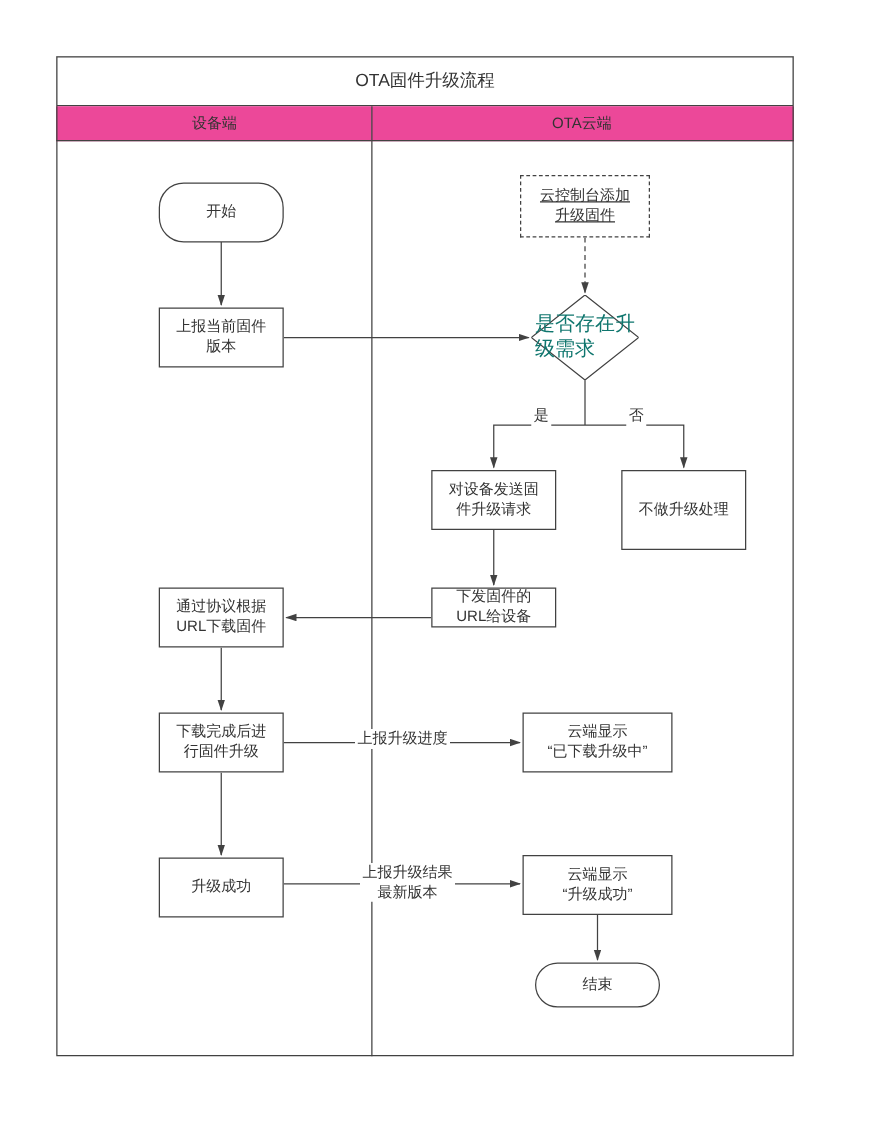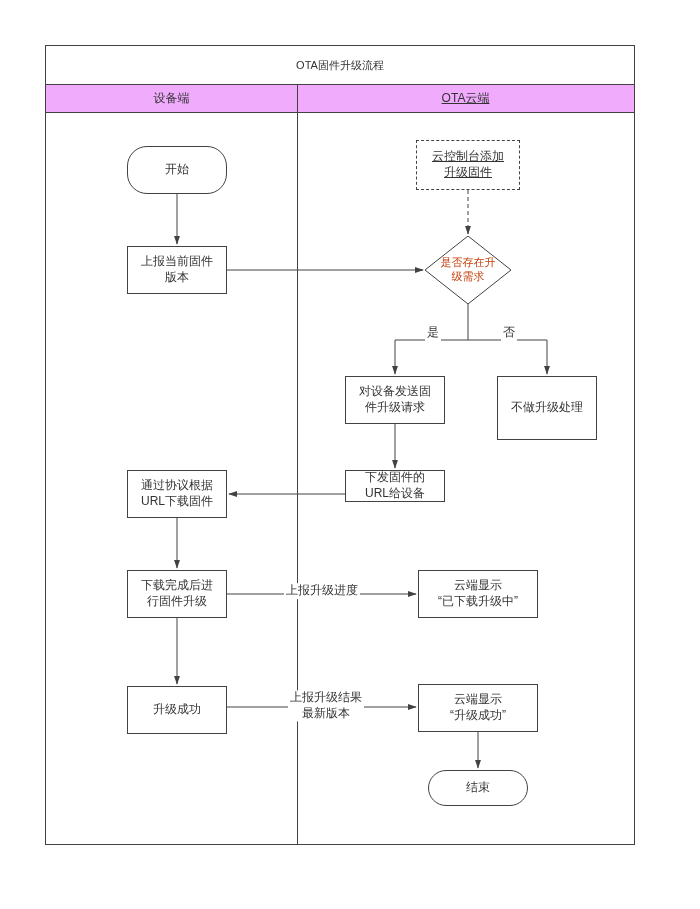--- a/index.html
+++ b/index.html
@@ -10,46 +10,46 @@
   }
   .abs{position:absolute;}
   .frame{
     left:45px;top:45px;width:590px;height:800px;
     border:1px solid #424242;box-sizing:border-box;background:#fff;
   }
   .title-bar{
     left:45px;top:45px;width:590px;height:40px;box-sizing:border-box;
     border:1px solid #424242;border-bottom:1px solid #424242;
     display:flex;align-items:center;justify-content:center;
-    font-size:11px;color:#333;background:#fff;
+    font-size:14px;color:#333;background:#fff;
   }
   .lane-header{
     top:85px;height:28px;box-sizing:border-box;
     border-bottom:1px solid #424242;
     display:flex;align-items:center;justify-content:center;
-    font-size:12px;color:#333;background:#f0abfc;
+    font-size:12px;color:#333;background:#ec4899;
   }
   .lane-left{left:45px;width:252px;border-left:1px solid #424242;}
-  .lane-right{left:297px;width:338px;border-right:1px solid #424242;text-decoration:underline;}
+  .lane-right{left:297px;width:338px;border-right:1px solid #424242;}
   .lane-divider{
     left:297px;top:85px;width:0;height:760px;border-left:1px solid #424242;
   }
   svg.connectors{left:0;top:0;width:700px;height:909px;pointer-events:none;}
   .node{
     box-sizing:border-box;border:1px solid #424242;background:#fff;
     display:flex;align-items:center;justify-content:center;text-align:center;
     font-size:12px;line-height:1.3;color:#333;
   }
   .node span{white-space:pre-line;}
   .rounded{border-radius:20px;}
   .dashed{border-style:dashed;text-decoration:underline;}
   .decision-wrap{
     left:425px;top:236px;width:86px;height:68px;
-    display:flex;align-items:center;justify-content:center;text-align:center;
-    font-size:11px;line-height:1.25;color:#c2410c;
+    display:flex;align-items:center;justify-content:center;text-align:left;
+    font-size:16px;line-height:1.25;color:#0f766e;
   }
   .decision-wrap svg{position:absolute;left:0;top:0;}
   .decision-wrap span{position:relative;white-space:pre-line;}
   .edge-label{
     transform:translate(-50%,-50%);background:#fff;padding:0 2px;
     font-size:12px;line-height:1.3;color:#333;text-align:center;
     white-space:pre-line;
   }
 </style>
 </head>

